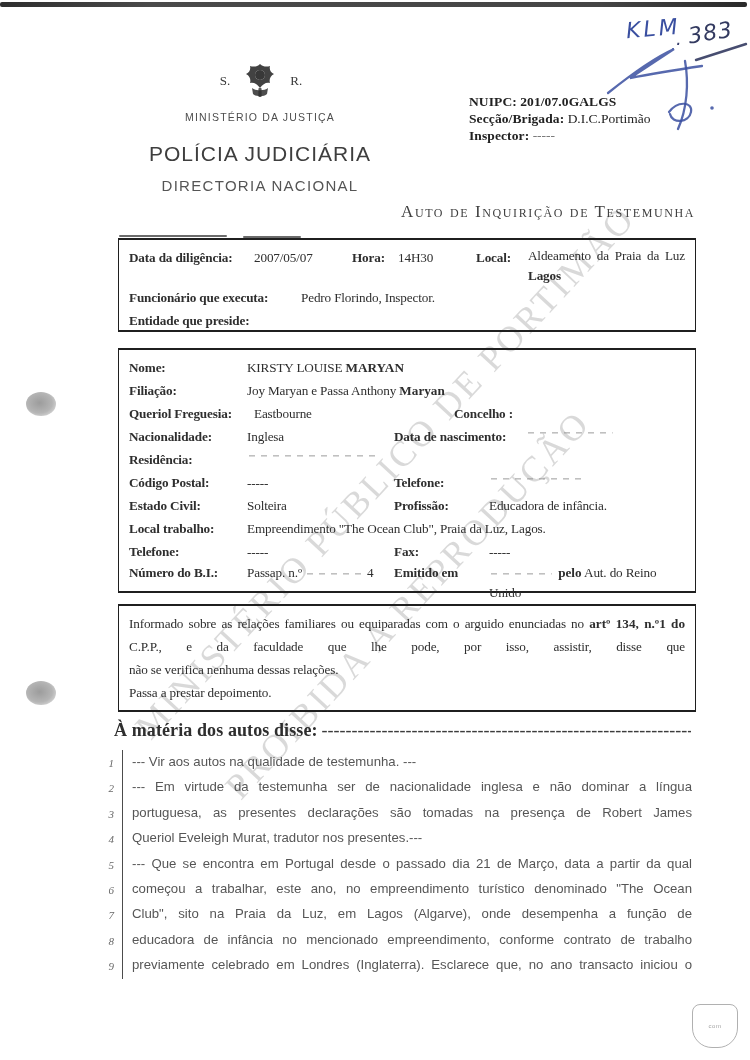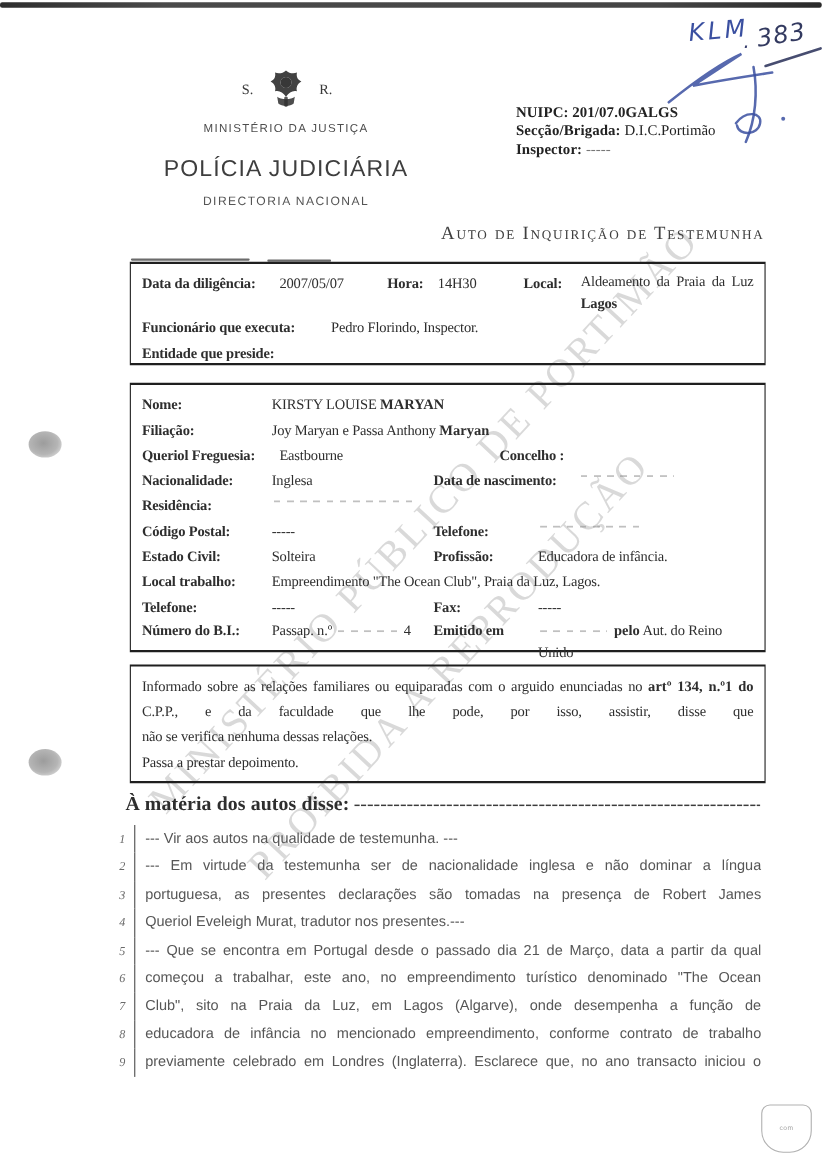--- a/index.html
+++ b/index.html
@@ -27,21 +27,21 @@
   .hw-dot{left:676px;top:28px;font-size:18px;color:#39406e;}
   .hw-number{left:688px;top:20px;font-size:22px;color:#333a60;transform:rotate(-9deg);letter-spacing:1px;}
   
   .crest-row{left:196px;top:60px;width:130px;display:flex;align-items:center;justify-content:center;gap:9px;color:#3a3a3a;}
   .crest-sr{font-size:13px;}
   .ministry{left:140px;top:111px;width:240px;text-align:center;font-family:"Liberation Sans",sans-serif;
     font-size:10.5px;letter-spacing:1.2px;color:#4d4d4d;}
   .org{left:130px;top:142px;width:260px;text-align:center;font-family:"Liberation Sans",sans-serif;
     font-size:21px;letter-spacing:1px;color:#3e3e3e;}
   .directorate{left:140px;top:177px;width:240px;text-align:center;font-family:"Liberation Sans",sans-serif;
-    font-size:11px;letter-spacing:1.3px;color:#555;}
+    font-size:15px;letter-spacing:1.3px;color:#555;}
   .case-block{left:469px;top:93px;width:230px;font-size:13.5px;line-height:17px;color:#222;}
   .case-block b{letter-spacing:.1px;}
   
   .doc-title{left:118px;top:202px;width:577px;text-align:right;font-variant:small-caps;
     font-weight:400;font-size:17px;letter-spacing:1.6px;color:#404040;}
   
   .box{border:1.5px solid #1f1f1f;border-top-width:2px;border-bottom-width:2px;
     background:transparent;padding:6px 10px;font-size:13.2px;letter-spacing:-0.15px;z-index:1;}
   .box b{letter-spacing:0;}
   #box1{left:118px;top:238px;width:556px;height:78px;}

